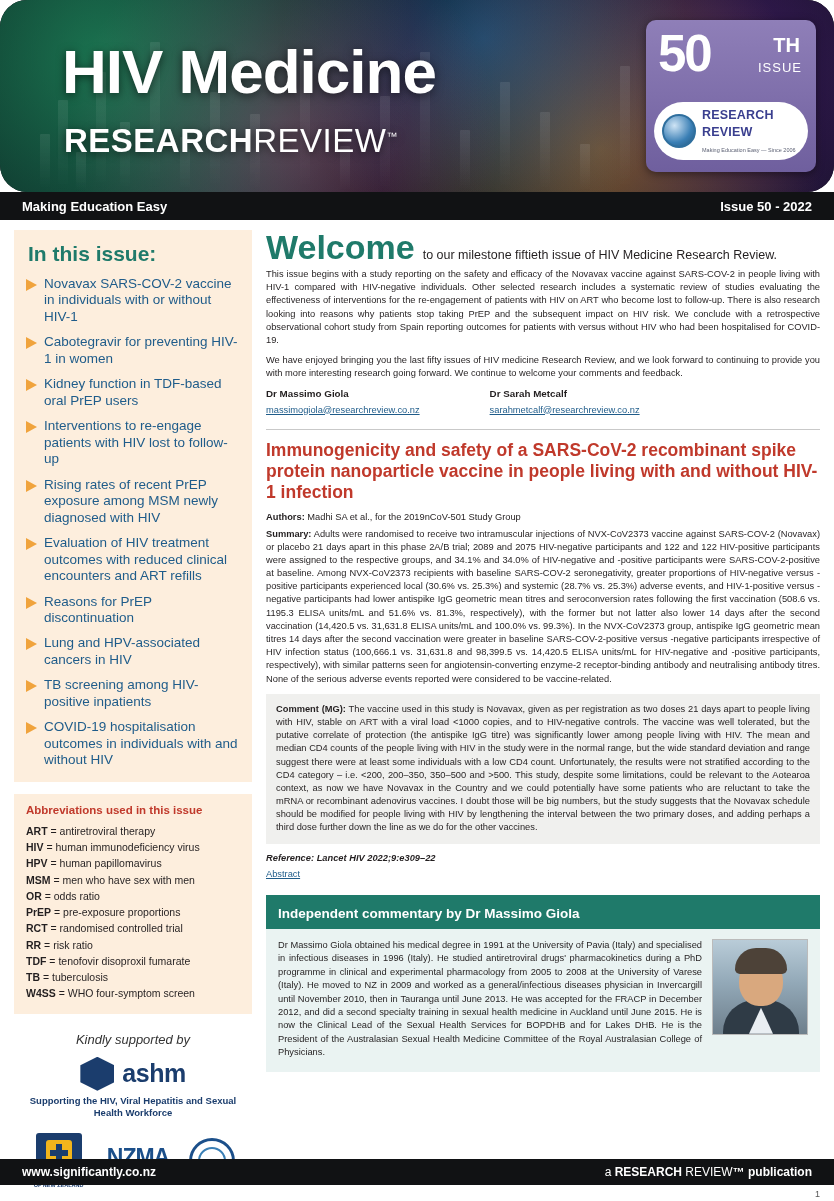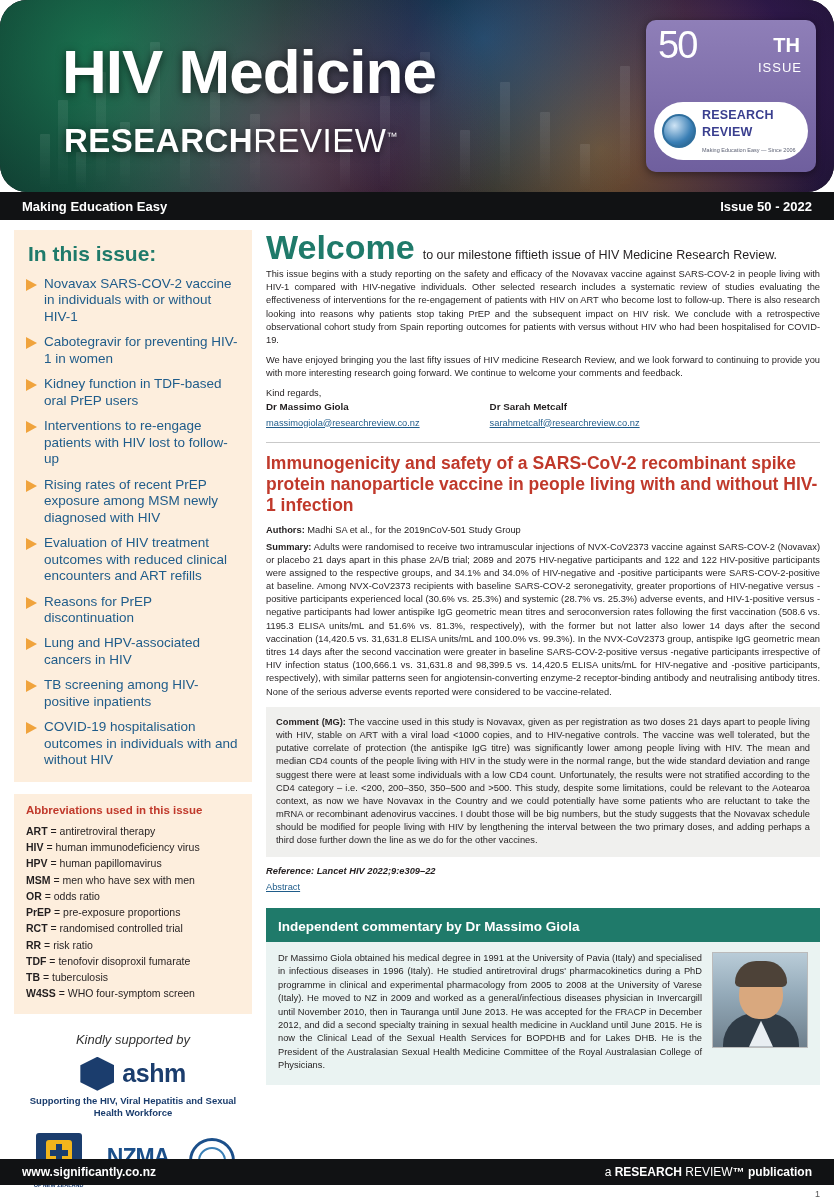--- a/index.html
+++ b/index.html
@@ -53,21 +53,21 @@
   .badge {
     position:absolute; right: 18px; top: 20px;
     width: 170px; height: 152px;
     background: linear-gradient(180deg,#8f7fb8 0%, #6f5f9e 100%);
     border-radius: 10px;
     color:#fff;
     box-shadow: 0 2px 8px rgba(0,0,0,.45);
   }
   .badge-num {
     position:absolute; left: 12px; top: 4px;
-    font-size: 38px; font-weight: 400; letter-spacing:-2px;
+    font-size: 51px; font-weight: 700; letter-spacing:-2px;
   }
   .badge-th { position:absolute; right: 16px; top: 14px; font-size: 20px; font-weight:700; }
   .badge-issue { position:absolute; right: 14px; top: 40px; font-size: 13px; letter-spacing: 1px; }
   .badge-logo {
     position:absolute; left: 8px; right: 8px; bottom: 12px; height: 58px;
     background:#fff; border-radius: 30px;
     display:flex; align-items:center; gap:6px; padding: 0 8px;
   }
   .badge-logo .globe {
     width: 34px; height: 34px; border-radius:50%;
@@ -356,21 +356,20 @@
         <div class="logo-seal"></div>
       </div>
     </div>
 
     <div class="right">
 
       <div>
         <span class="welcome-h">Welcome</span><span class="welcome-lead">to our milestone fiftieth issue of HIV Medicine Research Review.</span>
         <div class="para">This issue begins with a study reporting on the safety and efficacy of the Novavax vaccine against SARS-COV-2 in people living with HIV-1 compared with HIV-negative individuals. Other selected research includes a systematic review of studies evaluating the effectiveness of interventions for the re-engagement of patients with HIV on ART who become lost to follow-up. There is also research looking into reasons why patients stop taking PrEP and the subsequent impact on HIV risk. We conclude with a retrospective observational cohort study from Spain reporting outcomes for patients with versus without HIV who had been hospitalised for COVID-19.</div>
         <div class="para">We have enjoyed bringing you the last fifty issues of HIV medicine Research Review, and we look forward to continuing to provide you with more interesting research going forward. We continue to welcome your comments and feedback.</div>
-        <div class="signoff">Kind regards,</div>
         <div class="sig-row">
           <div>
             <div class="sig-name">Dr Massimo Giola</div>
             <a class="sig-mail" href="#">massimogiola@researchreview.co.nz</a>
           </div>
           <div>
             <div class="sig-name">Dr Sarah Metcalf</div>
             <a class="sig-mail" href="#">sarahmetcalf@researchreview.co.nz</a>
           </div>
         </div>

